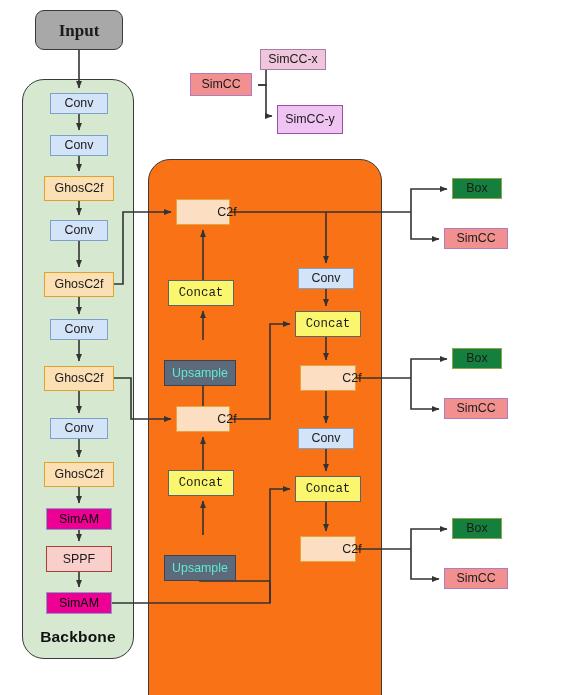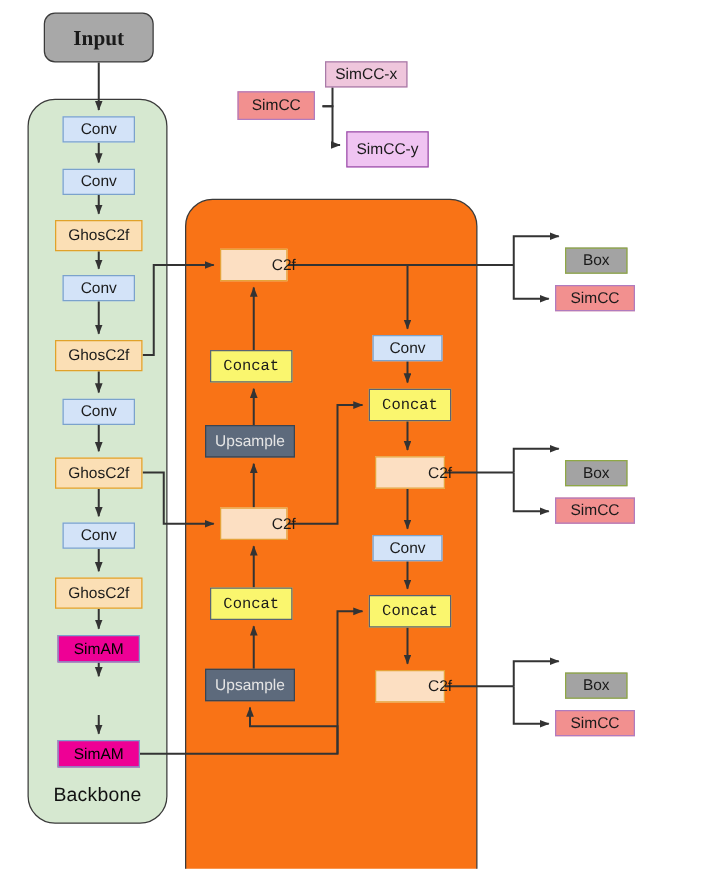--- a/index.html
+++ b/index.html
@@ -29,21 +29,21 @@
     border: 1.4px solid #3a3a3a;
     border-radius: 22px;
     box-sizing: border-box;
     z-index: 1;
   }
   .container .container-label {
     position: absolute;
     left: 0; right: 0;
     bottom: 12px;
     text-align: center;
-    font-weight: normal;
+    font-weight: bold;
     font-size: 15.5px;
     color: #111;
     letter-spacing: 0.2px;
   }
   .node {
     position: absolute;
     box-sizing: border-box;
     display: flex;
     align-items: center;
     justify-content: center;
@@ -59,24 +59,24 @@
     font-size: 17px;
     border-width: 1.6px;
     border-style: solid;
     font-family: Liberation Serif, serif;
   }
   
   .t-conv     { background:#D3E3F8; border:1.3px solid #7BA2CC; }
   .t-ghosc2f  { background:#FBDFB5; border:1.3px solid #E0A22B; }
   .t-c2f      { background:#FCDFC2; border:1.3px solid #E6A33A;padding-left:48px; }
   .t-concat   { background:#FAF66E; border:1.3px solid #5A6472;font-family:Liberation Mono, monospace; }
-  .t-upsample { background:#5D6A7C; border:1.3px solid #3A4450; color:#e5e5e5; }
+  .t-upsample { background:#5D6A7C; border:1.3px solid #3A4450; color:#5eead4;margin-top:20px; }
   .t-simam    { background:#EE0095; border:1.3px solid #7BA2CC; color:#000000; }
   .t-sppf     { background:#F9CFCB; border:1.3px solid #A8403A; }
-  .t-box      { background:#a3a3a3; border:1.3px solid #8FA845;margin-top:20px; }
+  .t-box      { background:#15803d; border:1.3px solid #8FA845; }
   .t-simcc    { background:#F2908F; border:1.3px solid #B07BBF; }
   .t-simccx   { background:#EFC6DC; border:1.3px solid #A87BA8; }
   .t-simccy   { background:#F0C4F2; border:1.3px solid #9B4FA8; }
   .t-input    { background:#A8A8A8; border-color:#3a3a3a; }
 </style>
 </head>
 <body>
 
 <div id="canvas">
 
@@ -176,20 +176,23 @@
     </div>
   <div class="node t-conv" id="n-bb_conv5" style="left: 50px; top: 418px; width: 58px; height: 21px;">
       <span>Conv</span>
     </div>
   <div class="node t-ghosc2f" id="n-bb_ghos4" style="left: 44px; top: 462px; width: 70px; height: 25px;">
       <span>GhosC2f</span>
     </div>
   <div class="node t-simam" id="n-bb_simam1" style="left: 46px; top: 508px; width: 66px; height: 22px;">
       <span>SimAM</span>
     </div>
+  <div class="node t-sppf" id="n-bb_sppf" style="left: 46px; top: 546px; width: 66px; height: 26px;">
+      <span>SPPF</span>
+    </div>
   <div class="node t-simam" id="n-bb_simam2" style="left: 46px; top: 592px; width: 66px; height: 22px;">
       <span>SimAM</span>
     </div>
 
   <div class="node t-c2f" id="n-nk_c2f_top" style="left: 176px; top: 199px; width: 54px; height: 26px;">
       <span>C2f</span>
     </div>
   <div class="node t-concat" id="n-nk_concat1" style="left: 168px; top: 280px; width: 66px; height: 26px;">
       <span>Concat</span>
     </div>

